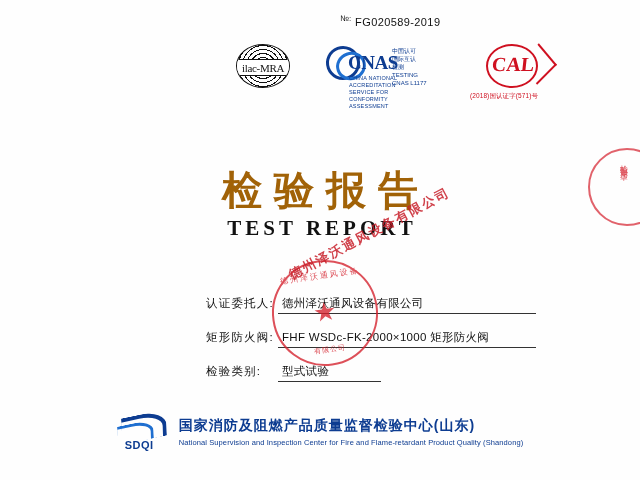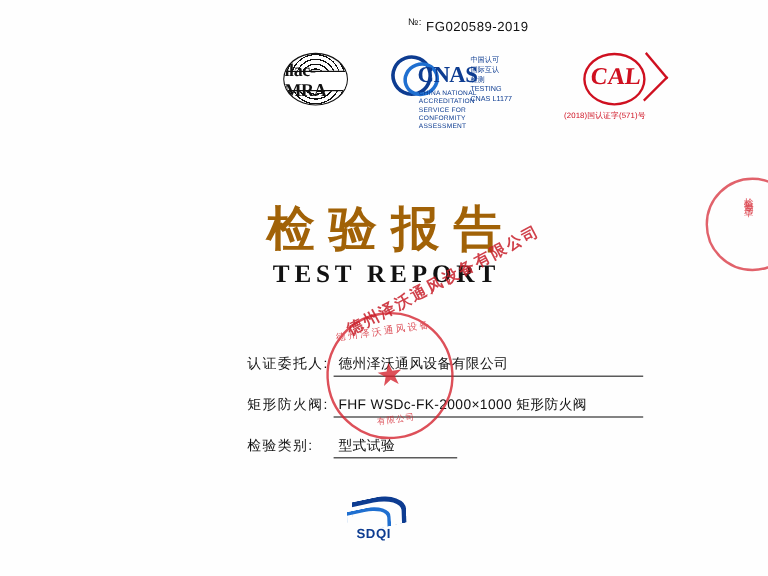--- a/index.html
+++ b/index.html
@@ -110,22 +110,22 @@
     top: 14px;
     height: 15px;
     background: #fff;
     display: flex;
     align-items: center;
     justify-content: center;
     border-top: 1px solid #111;
     border-bottom: 1px solid #111;
   }
   .ilac-band span {
-    font-size: 15px;
-    font-weight: bold;
+    font-size: 11px;
+    font-weight: normal;
     font-family: "Liberation Serif", serif;
     color: #111;
     letter-spacing: -.3px;
   }
 
   
   .logo-cnas { left: 186px; width: 92px; }
   .cnas-mark {
     width: 86px;
     height: 46px;
@@ -508,15 +508,19 @@
 
   <div class="stamp-edge"></div>
   <div class="stamp-edge-text">检验专用章</div>
 
   <div class="footer">
     <div class="sdqi-mark">
       <div class="sdqi-swoosh"></div>
       <div class="sdqi-swoosh b"></div>
       <div class="sdqi-text">SDQI</div>
     </div>
+    <div class="footer-lines">
+      <div class="footer-cn">国家消防及阻燃产品质量监督检验中心(山东)</div>
+      <div class="footer-en">National Supervision and Inspection Center for Fire and Flame-retardant Product Quality (Shandong)</div>
+    </div>
   </div>
 
 </div>
 
 </body></html>

